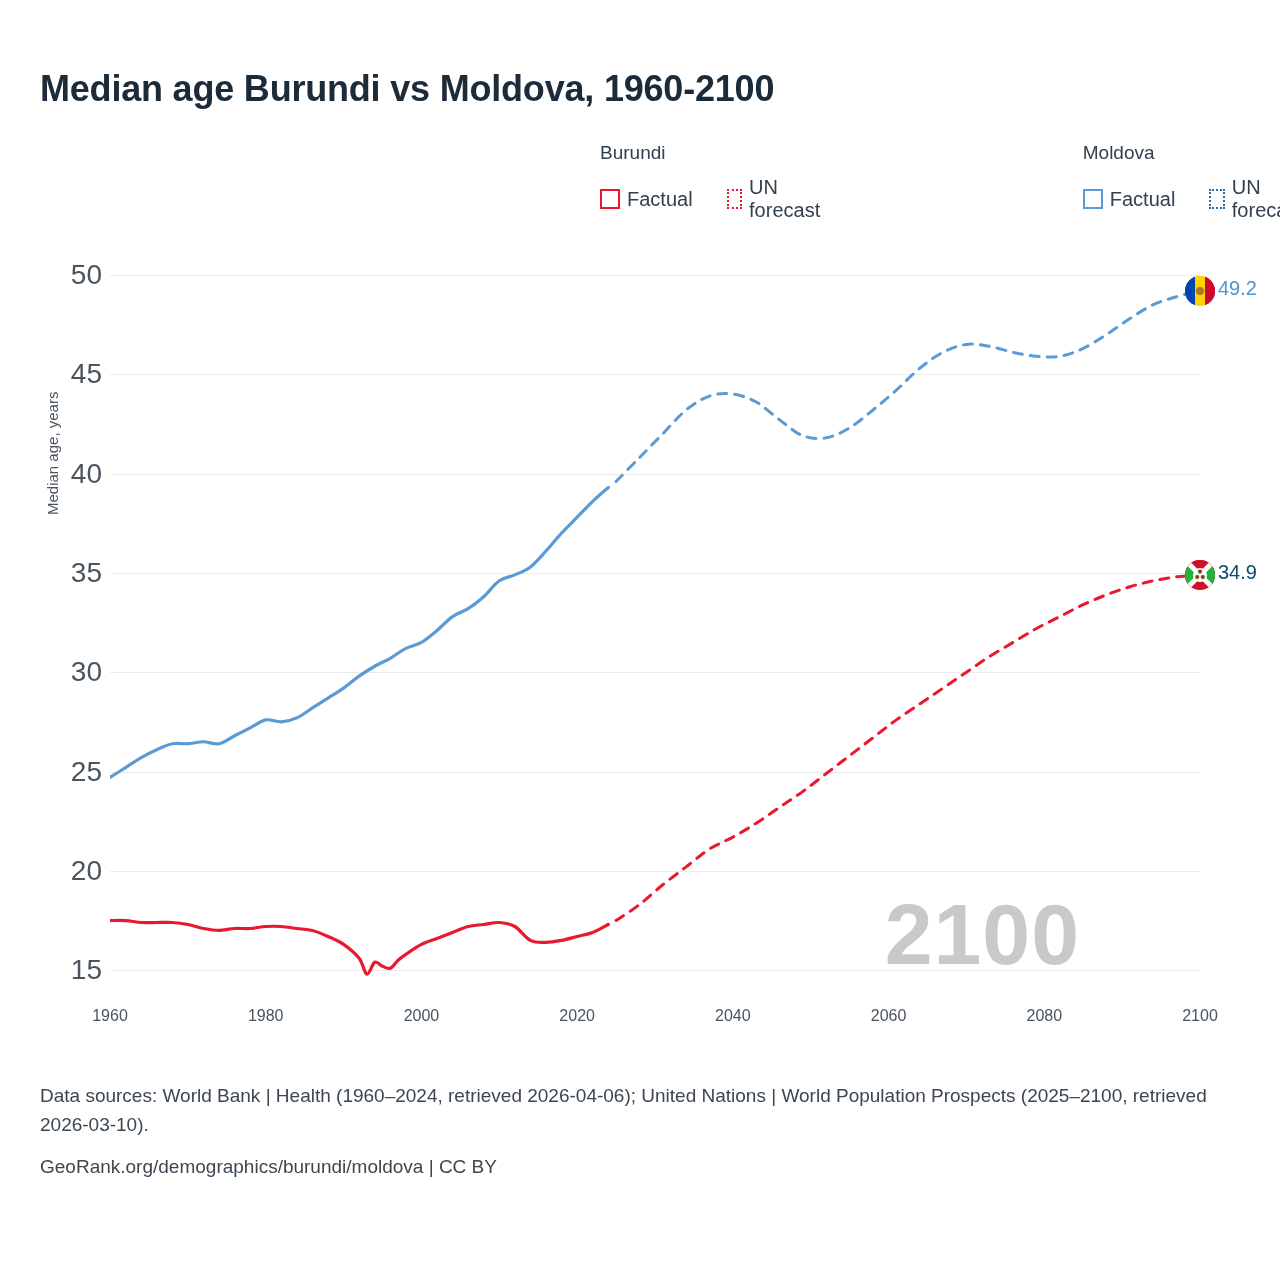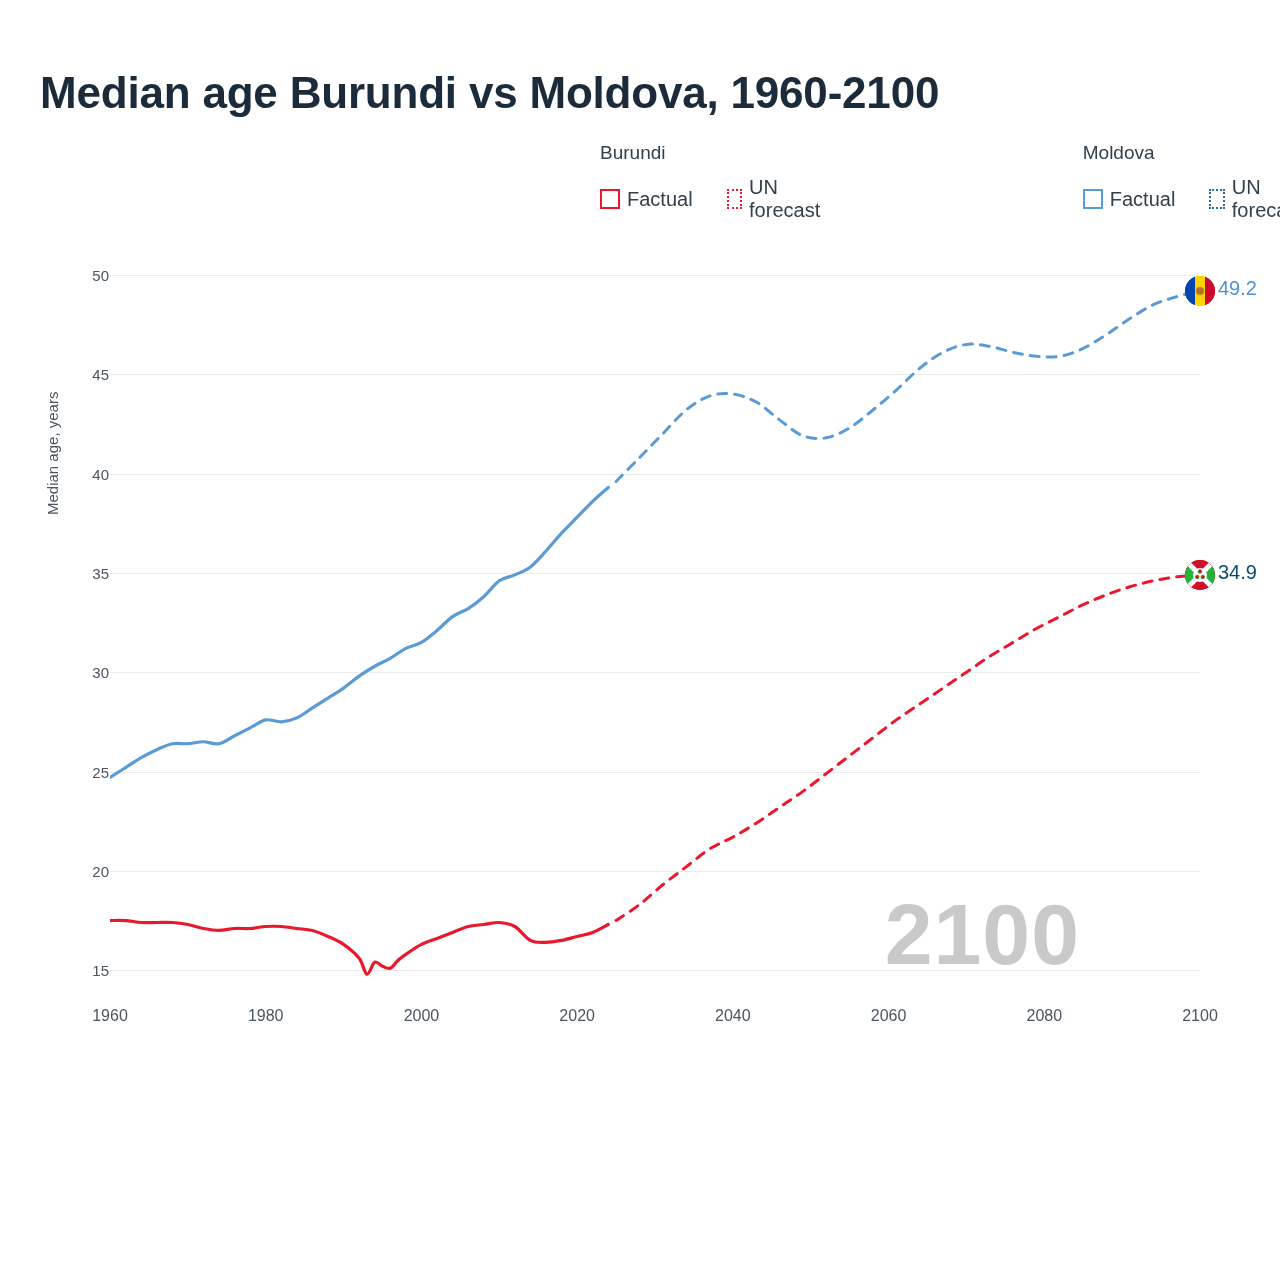--- a/index.html
+++ b/index.html
@@ -16,21 +16,21 @@
     overflow: hidden;
   }
   .page {
     position: absolute;
     inset: 0;
   }
   .title {
     position: absolute;
     left: 40px;
     top: 68px;
-    font-size: 44px;
+    font-size: 36px;
     font-weight: bold;
     color: #1b2b3a;
     letter-spacing: -0.2px;
   }
 
   
   .legend {
     position: absolute;
     left: 590px;
     top: 142px;
@@ -85,23 +85,23 @@
     top: 515px;
     transform: rotate(-90deg);
     transform-origin: left top;
     font-size: 15px;
     color: #4a5560;
     white-space: nowrap;
   }
   .ytick {
     position: absolute;
     right: 100%;
-    margin-right: 1px;
+    margin-right: 8px;
     transform: translateY(-50%);
-    font-size: 15px;
+    font-size: 28px;
     color: #4a5560;
     white-space: nowrap;
   }
   .gridline {
     position: absolute;
     left: 0;
     width: 1090px;
     height: 1px;
     background: #ebebeb;
   }
@@ -246,14 +246,18 @@
             <circle cx="15" cy="15" r="7" fill="#fff"></circle>
             <circle cx="15" cy="11.5" r="1.9" fill="#ce1126" stroke="#1eb53a" stroke-width="0.6"></circle>
             <circle cx="12.2" cy="17" r="1.9" fill="#ce1126" stroke="#1eb53a" stroke-width="0.6"></circle>
             <circle cx="17.8" cy="17" r="1.9" fill="#ce1126" stroke="#1eb53a" stroke-width="0.6"></circle>
           </svg></div>
         <div class="end-label moldova" style="left: 1108px; top: 21.76px;">49.2</div>
         <div class="end-label burundi" style="left: 1108px; top: 305.853px;">34.9</div>
       </div>
   </div>
 
+  <div class="footer">
+    <div class="line1">Data sources: World Bank | Health (1960–2024, retrieved 2026-04-06); United Nations | World Population Prospects (2025–2100, retrieved 2026-03-10).</div>
+    <div class="line2">GeoRank.org/demographics/burundi/moldova | CC BY</div>
+  </div>
 
 </div>
 
 </body></html>

